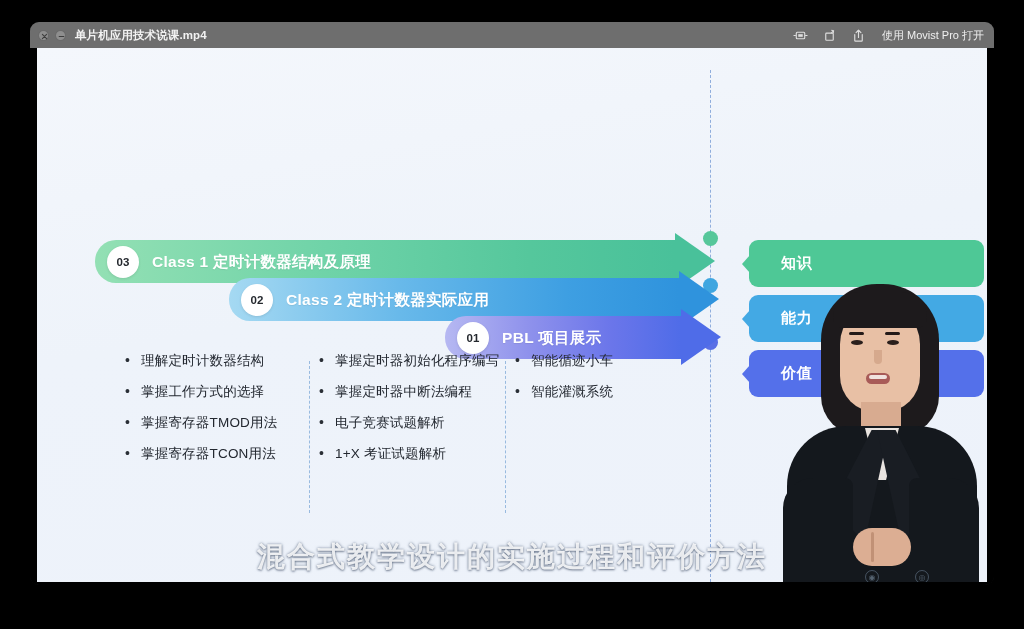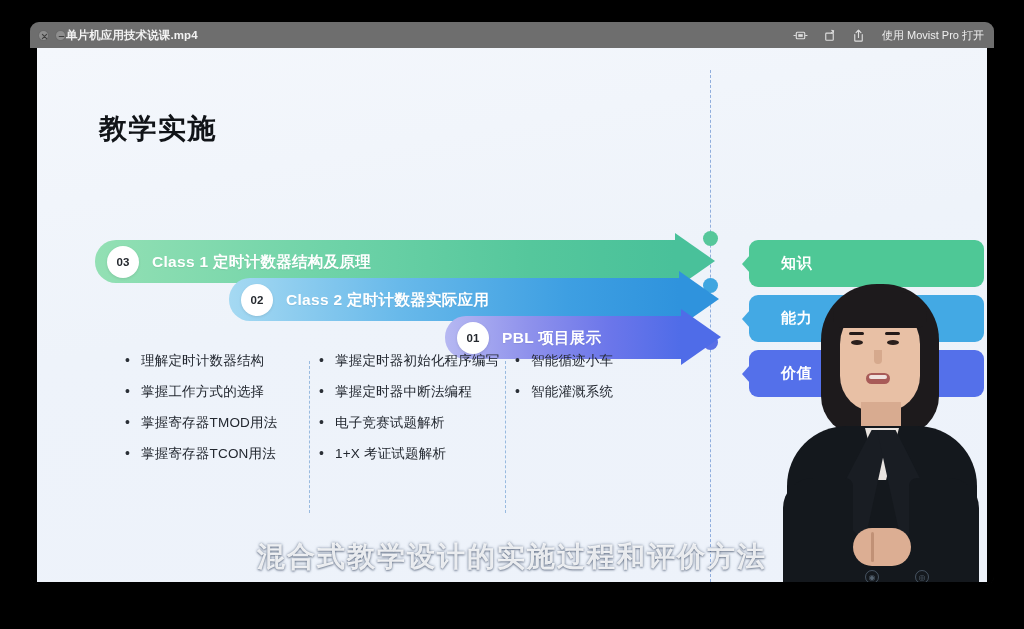--- a/index.html
+++ b/index.html
@@ -51,20 +51,21 @@
   .tl {
     width: 11px; height: 11px;
     border-radius: 50%;
     background: #8e8e8e;
     border: 0.5px solid rgba(0,0,0,0.25);
     position: relative;
     display: block;
   }
   .tl svg { position: absolute; left: 0; top: 0; }
   #window-title {
+    margin-left: 9px;
     color: #f2f2f2;
     font-size: 11.5px;
     font-weight: bold;
     letter-spacing: 0.1px;
     white-space: nowrap;
   }
   #titlebar-right {
     margin-left: auto;
     display: flex;
     align-items: center;
@@ -530,21 +531,20 @@
       </div>
     </div>
 
     <div id="video-stage">
 
       <div id="video-left-bar"></div>
       <div id="video-right-bar"></div>
 
       <div id="slide">
 
-        <div id="slide-title">教学实施</div>
 
         <div id="timeline-dashed"></div>
         <div class="node-dot" id="node-dot-1"></div>
         <div class="node-dot" id="node-dot-2"></div>
         <div class="node-dot" id="node-dot-3"></div>
 
         <div class="arrow-row" id="arrow-1">
           <div class="arrow-body"></div>
           <div class="arrow-head"></div>
           <div class="arrow-num">03</div>

